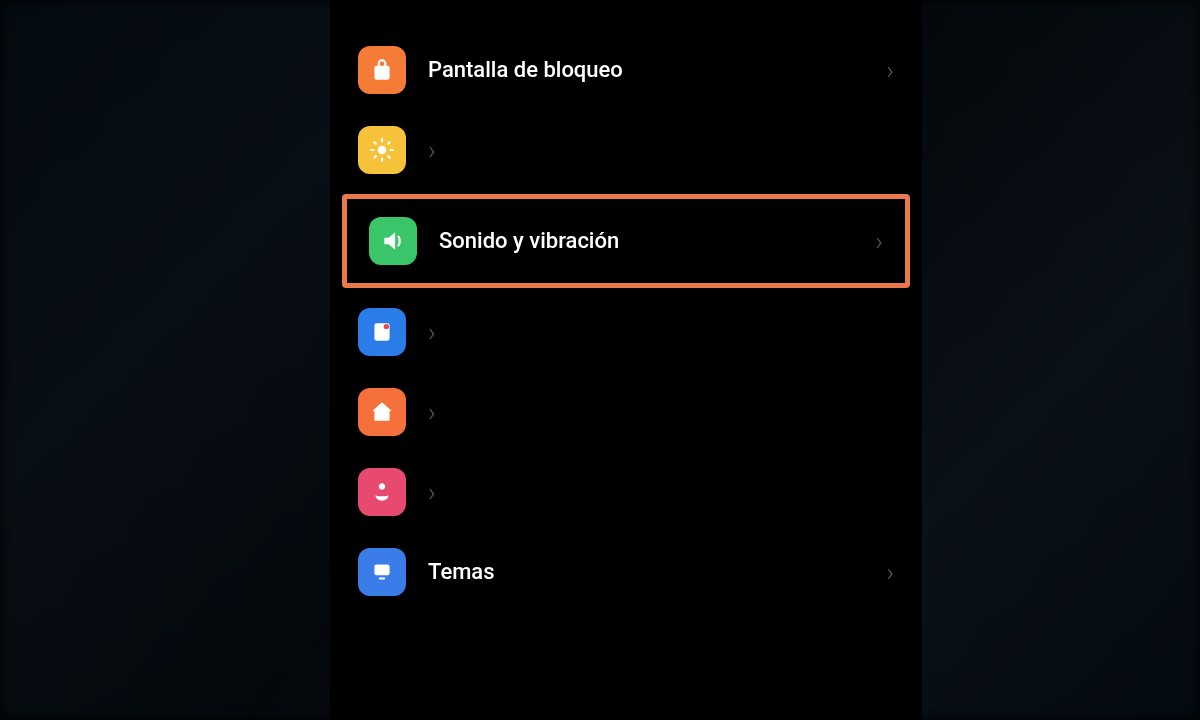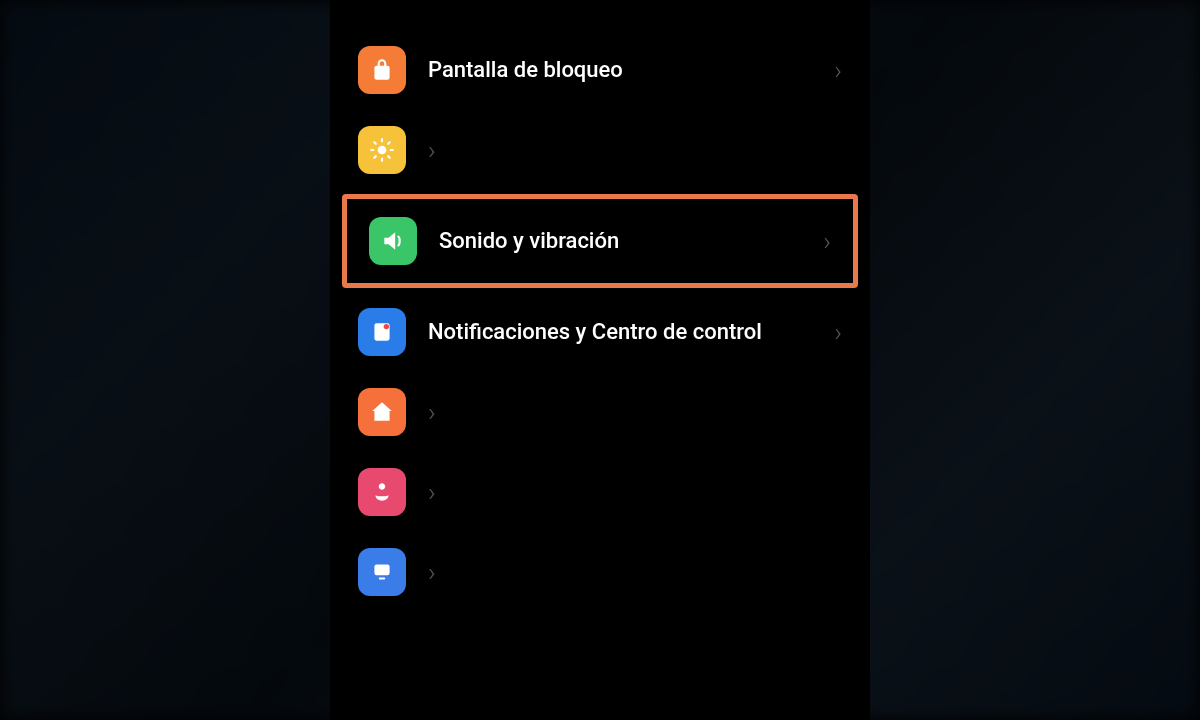--- a/index.html
+++ b/index.html
@@ -19,21 +19,21 @@
     inset: 0;
     background-image:
       linear-gradient(90deg, rgba(40,80,120,0.15) 1px, transparent 1px),
       linear-gradient(rgba(40,80,120,0.15) 1px, transparent 1px);
     background-size: 60px 60px;
   }
   .phone-panel {
     position: absolute;
     left: 330px;
     top: 0;
-    width: 540px;
+    width: 592px;
     height: 720px;
     background: #000;
     padding: 30px 0 0 0;
   }
   .settings-list {
     width: 100%;
   }
   .settings-item {
     display: flex;
     align-items: center;
@@ -120,21 +120,20 @@
       <span class="chevron">›</span>
     </div>
 
     <div class="settings-item">
       <div class="icon-box icon-notif">
         <svg viewBox="0 0 24 24" fill="#fff">
             <rect x="5" y="4" width="14" height="16" rx="2"></rect>
             <circle cx="16" cy="7" r="2.5" fill="#e84a4a"></circle>
           </svg>
       </div>
-      <span class="item-label">Notificaciones y Centro de control</span>
       <span class="chevron">›</span>
     </div>
 
     <div class="settings-item">
       <div class="icon-box icon-home">
         <svg viewBox="0 0 24 24" fill="#fff">
             <path d="M12 3l9 8h-2v9H5v-9H3l9-8z"></path>
           </svg>
       </div>
       <span class="chevron">›</span>
@@ -149,17 +148,18 @@
       <span class="chevron">›</span>
     </div>
 
     <div class="settings-item">
       <div class="icon-box icon-themes">
         <svg viewBox="0 0 24 24" fill="#fff">
             <rect x="5" y="5" width="14" height="10" rx="2"></rect>
             <rect x="9" y="17" width="6" height="2" rx="1"></rect>
           </svg>
       </div>
+      <span class="item-label">Temas</span>
       <span class="chevron">›</span>
     </div>
 
   </div>
 </div>
 
 </body></html>

